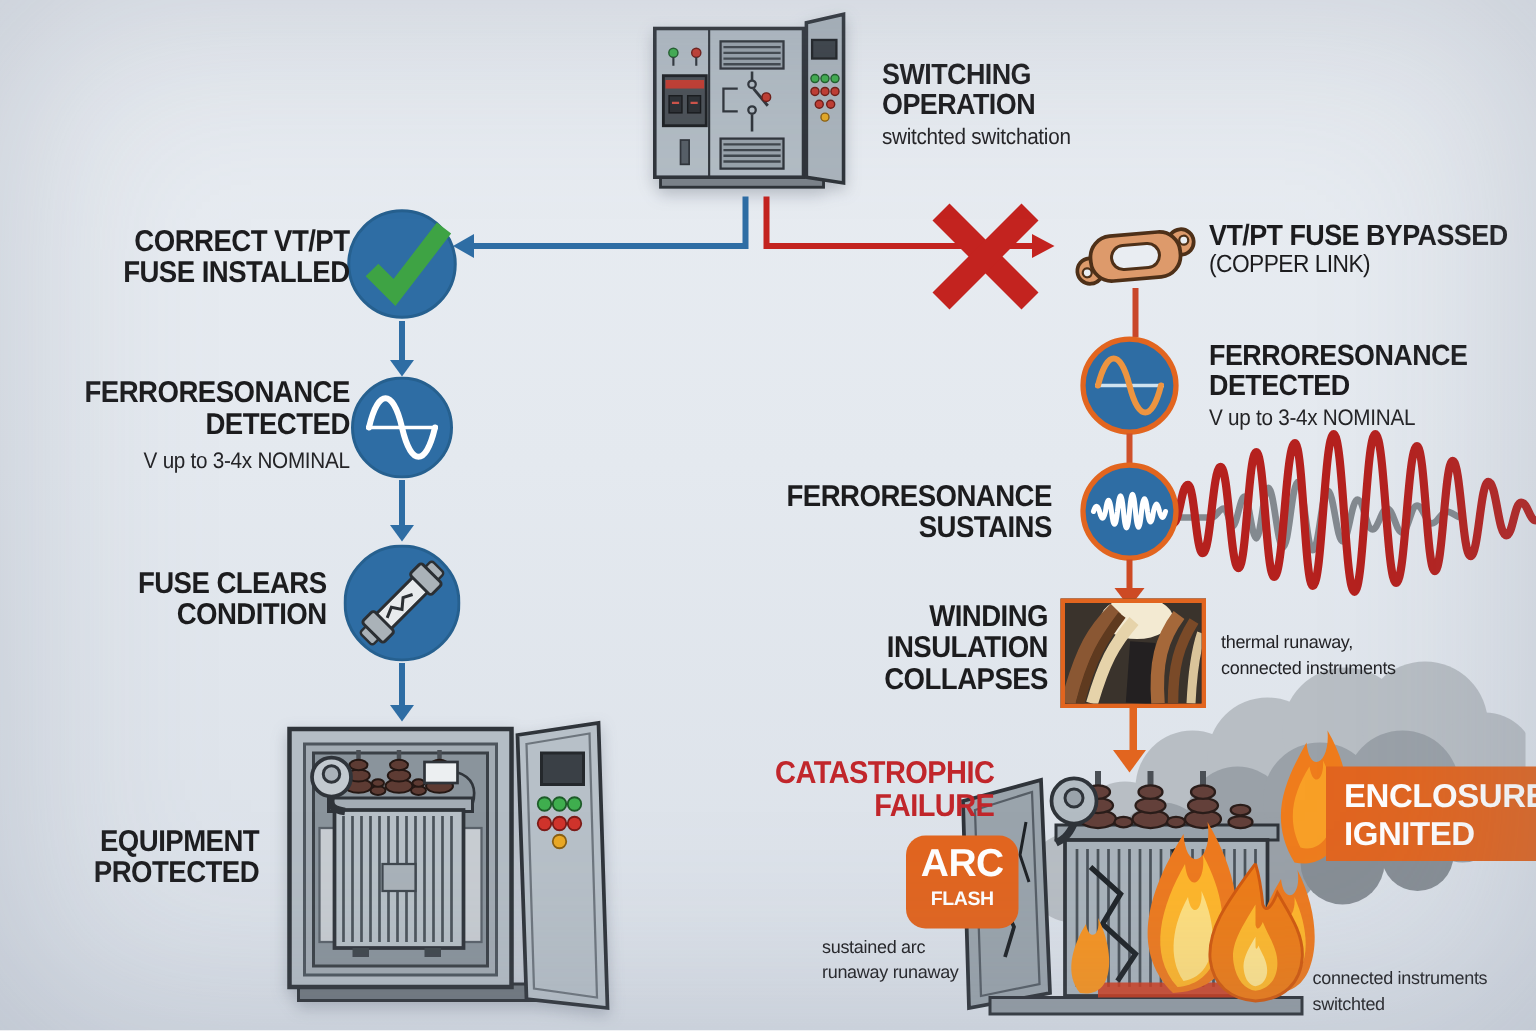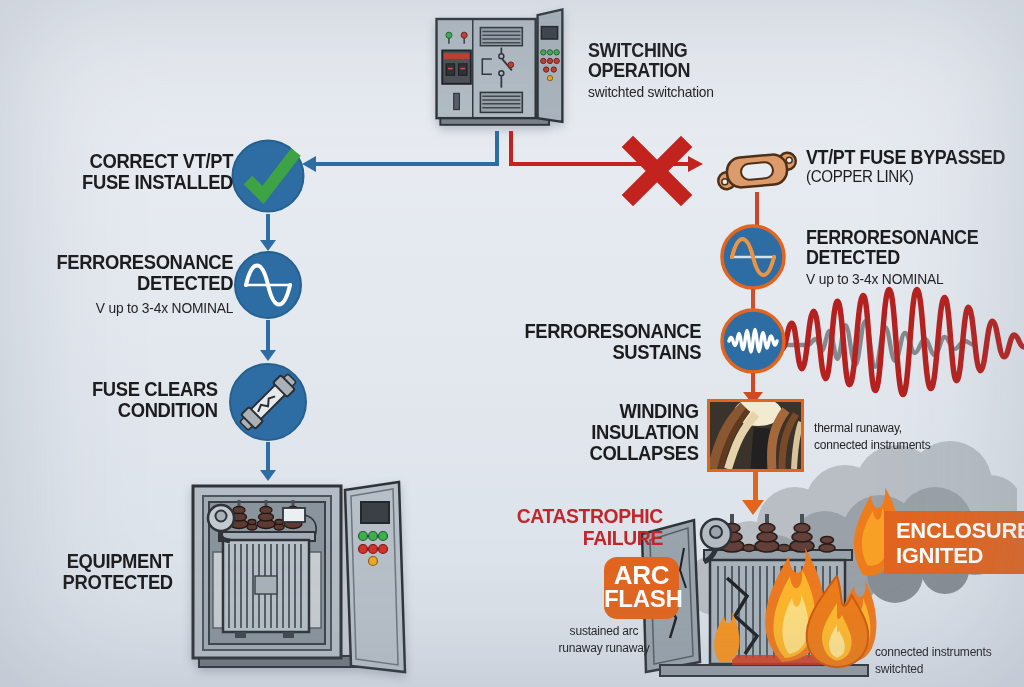--- a/index.html
+++ b/index.html
@@ -370,23 +370,23 @@
     <path d="M39 30 C28 48 22 58 24 70 C26 82 32 88 39 89 C48 88 54 81 54 70 C54 60 48 52 44 42 C42 47 40 48 39 44 C39 39 39 35 39 30" fill="#ffb92c"></path>
     <path d="M39 52 C33 62 30 68 31 75 C32 82 35 85 39 86 C44 85 47 81 47 75 C47 68 43 63 41 58 C40 61 39 61 39 58 C39 56 39 54 39 52" fill="#ffe48d"></path>
   </svg>
 
   <div class="lbl r red-txt" style="right:361px;top:505px;font-size:21px;line-height:21.5px;">
     <span>CATASTROPHIC</span><br><span>FAILURE</span>
   </div>
 
   <div class="box box-orange" style="left:576px;top:557px;width:75px;height:62px;text-align:center;border-radius:13px;">
     <div style="font-size:26px;line-height:27px;margin-top:5px;">ARC</div>
-    <div style="font-size:24px;line-height:20px;">FLASH</div>
-  </div>
-  <div class="note" style="left:548px;top:623px;width:112px;text-align:center;">
+    <div style="font-size:13px;line-height:20px;">FLASH</div>
+  </div>
+  <div class="note" style="left:548px;top:623px;width:112px;">
     <span>sustained arc</span><br><span>runaway runaway</span>
   </div>
 
   <div class="box box-orange" style="left:856px;top:511px;width:147px;height:63px;padding-left:0;">
     <div style="font-size:22px;line-height:25px;margin:7px 0 0 12px;"><span>ENCLOSURE</span><br><span>IGNITED</span></div>
   </div>
 
   <div class="note" style="left:875px;top:644px;">
     <span>connected instruments</span><br><span>switchted</span>
   </div>

